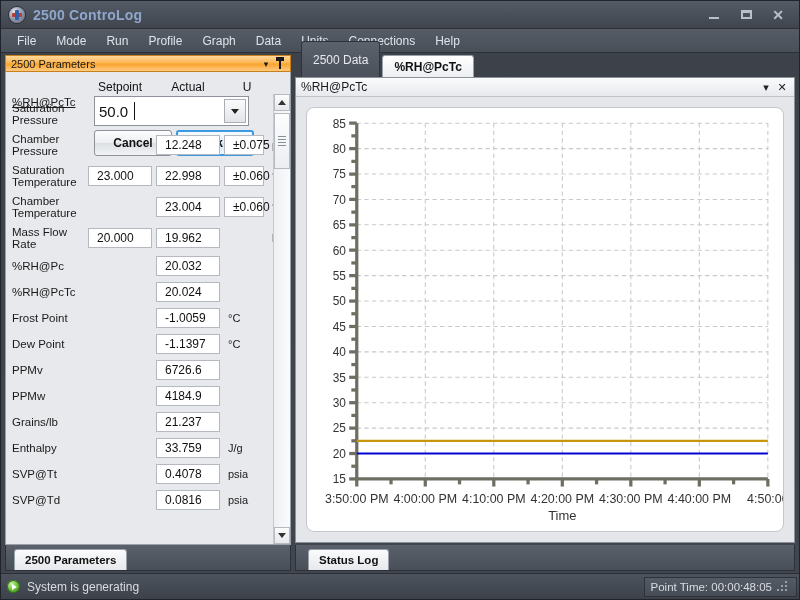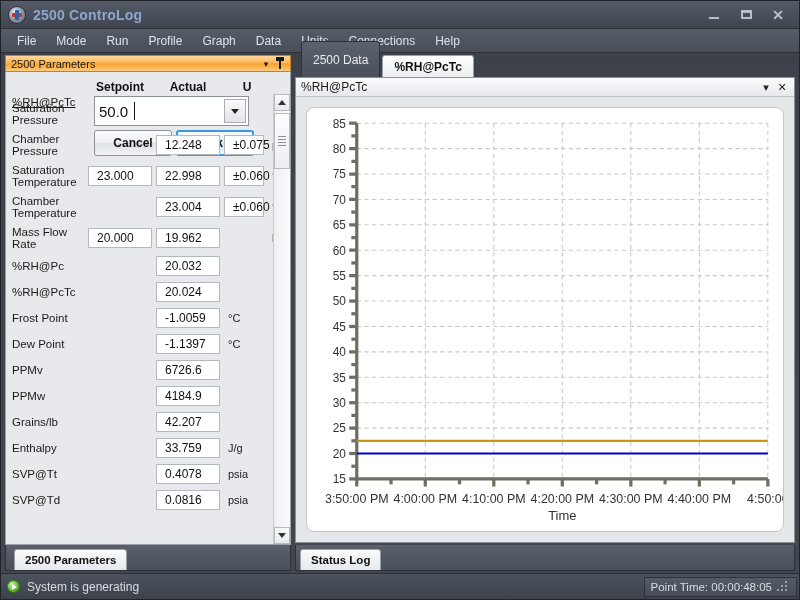--- a/index.html
+++ b/index.html
@@ -105,21 +105,21 @@
     position: relative;
     overflow: hidden;
     display:flex; flex-direction:column;
   }
 
   
   #param-header {
     display:flex; align-items:flex-end;
     height: 22px; flex:none;
     padding-left: 6px;
-    font-size: 12px; font-weight:bold; color:#111;
+    font-size: 12px; font-weight:normal; color:#111;
   }
   #param-header .h-label { width: 76px; }
   #param-header .h-sp { width: 64px; text-align:center;}
   #param-header .h-act { width: 64px; text-align:center; margin-left:4px;}
   #param-header .h-u  { width: 46px; text-align:center; margin-left:4px;}
 
   #param-scrollarea {
     flex:1; position:relative; overflow:hidden;
   }
   #param-list {
@@ -282,21 +282,21 @@
     position:relative;
     overflow:hidden;
   }
   #chart-svg { display:block; width:100%; height:100%; }
 
   
   #right-tabstrip {
     height: 26px; flex:none;
     background: linear-gradient(180deg,#5b616b 0%, #494f58 100%);
     border:1px solid #2d323a; border-top:none;
-    display:flex; align-items:flex-end; padding-left:4px;
+    display:flex; align-items:flex-end; padding-left:12px;
     margin-top: 2px;
   }
 
   
   #statusbar {
     position:absolute; left:0; right:0; bottom:0; height:26px;
     background: linear-gradient(180deg,#4d535d 0%, #3c414a 100%);
     border-top:1px solid #2b3038;
     display:flex; align-items:center; padding: 0 2px 0 6px;
   }
@@ -476,21 +476,21 @@
             <div class="param-row">
               <div class="p-label">PPMw</div>
               <div class="p-field blank"></div>
               <div class="p-field">4184.9</div>
               <div class="p-unit"></div>
             </div>
 
             <div class="param-row">
               <div class="p-label">Grains/lb</div>
               <div class="p-field blank"></div>
-              <div class="p-field">42.207</div>
+              <div class="p-field">21.237</div>
               <div class="p-unit"></div>
             </div>
 
             <div class="param-row">
               <div class="p-label">Enthalpy</div>
               <div class="p-field blank"></div>
               <div class="p-field">33.759</div>
               <div class="p-unit">J/g</div>
             </div>
 

